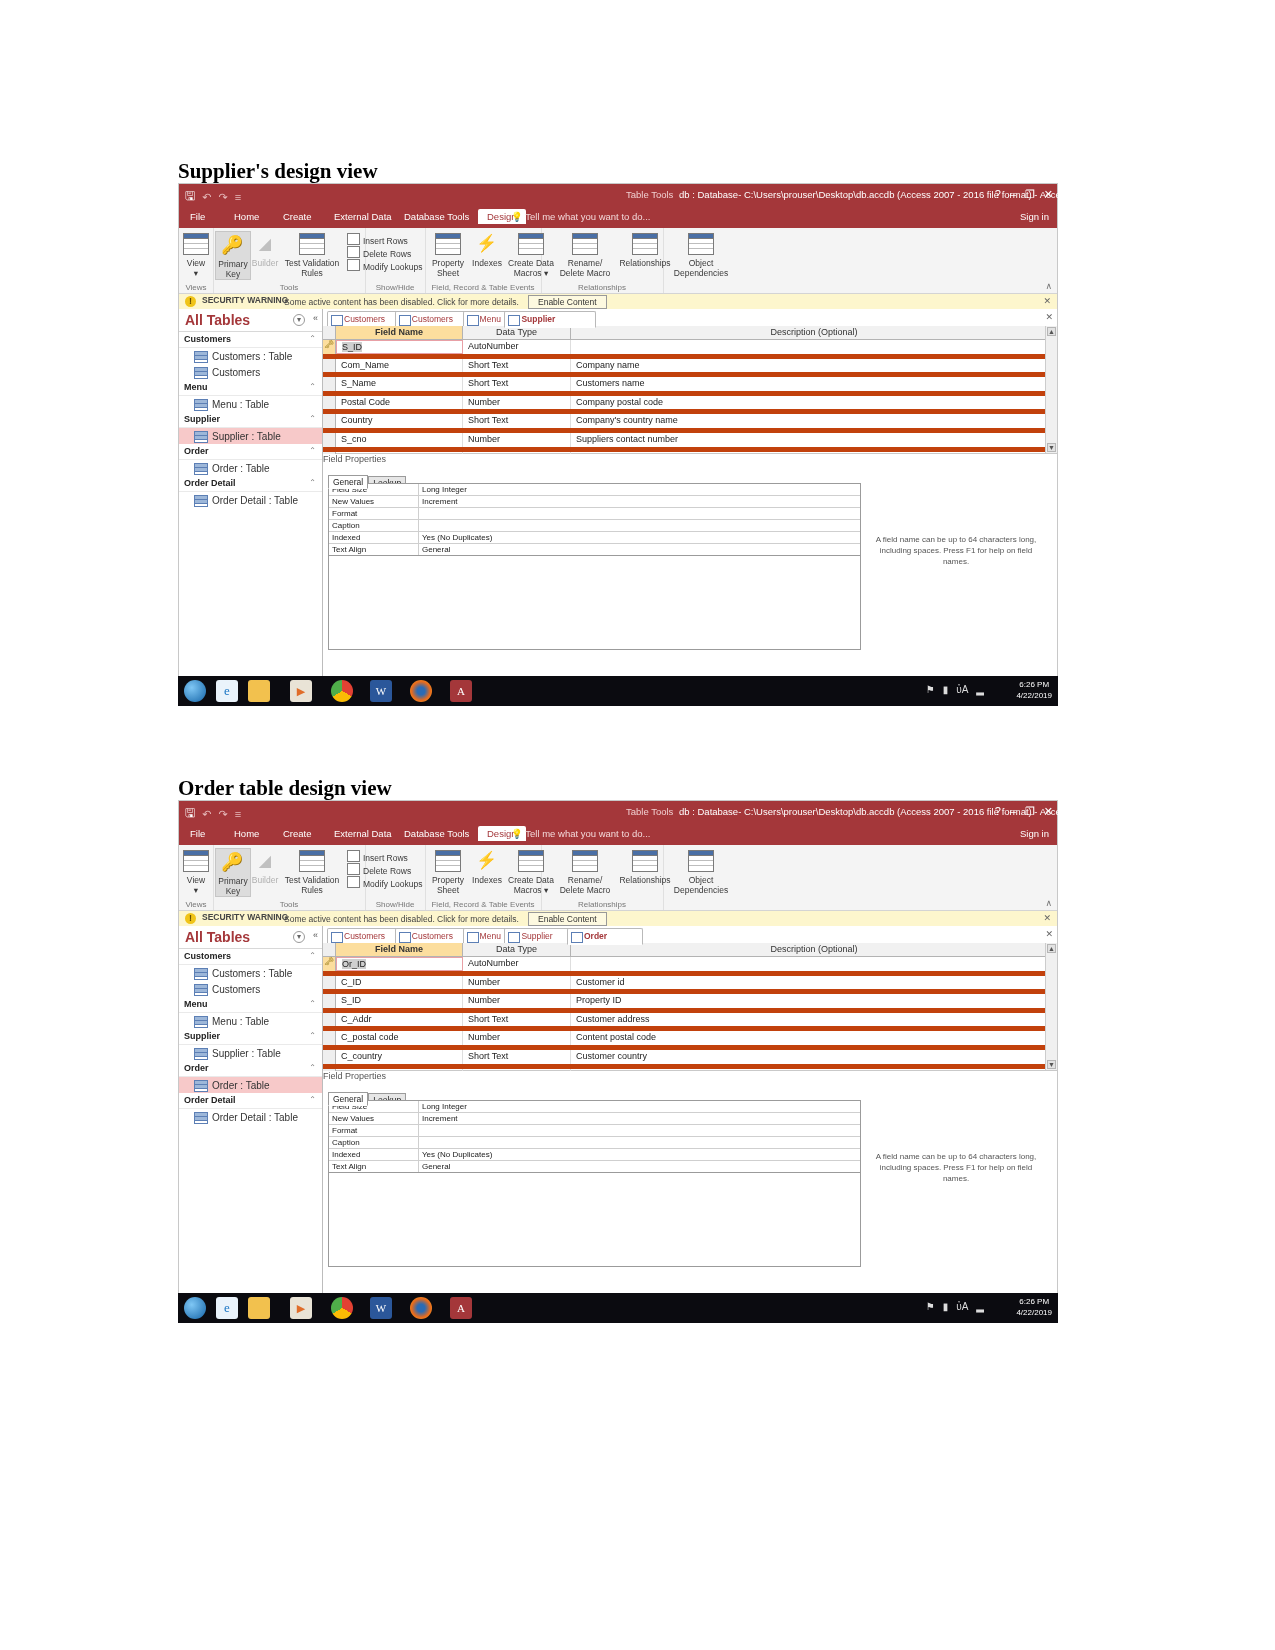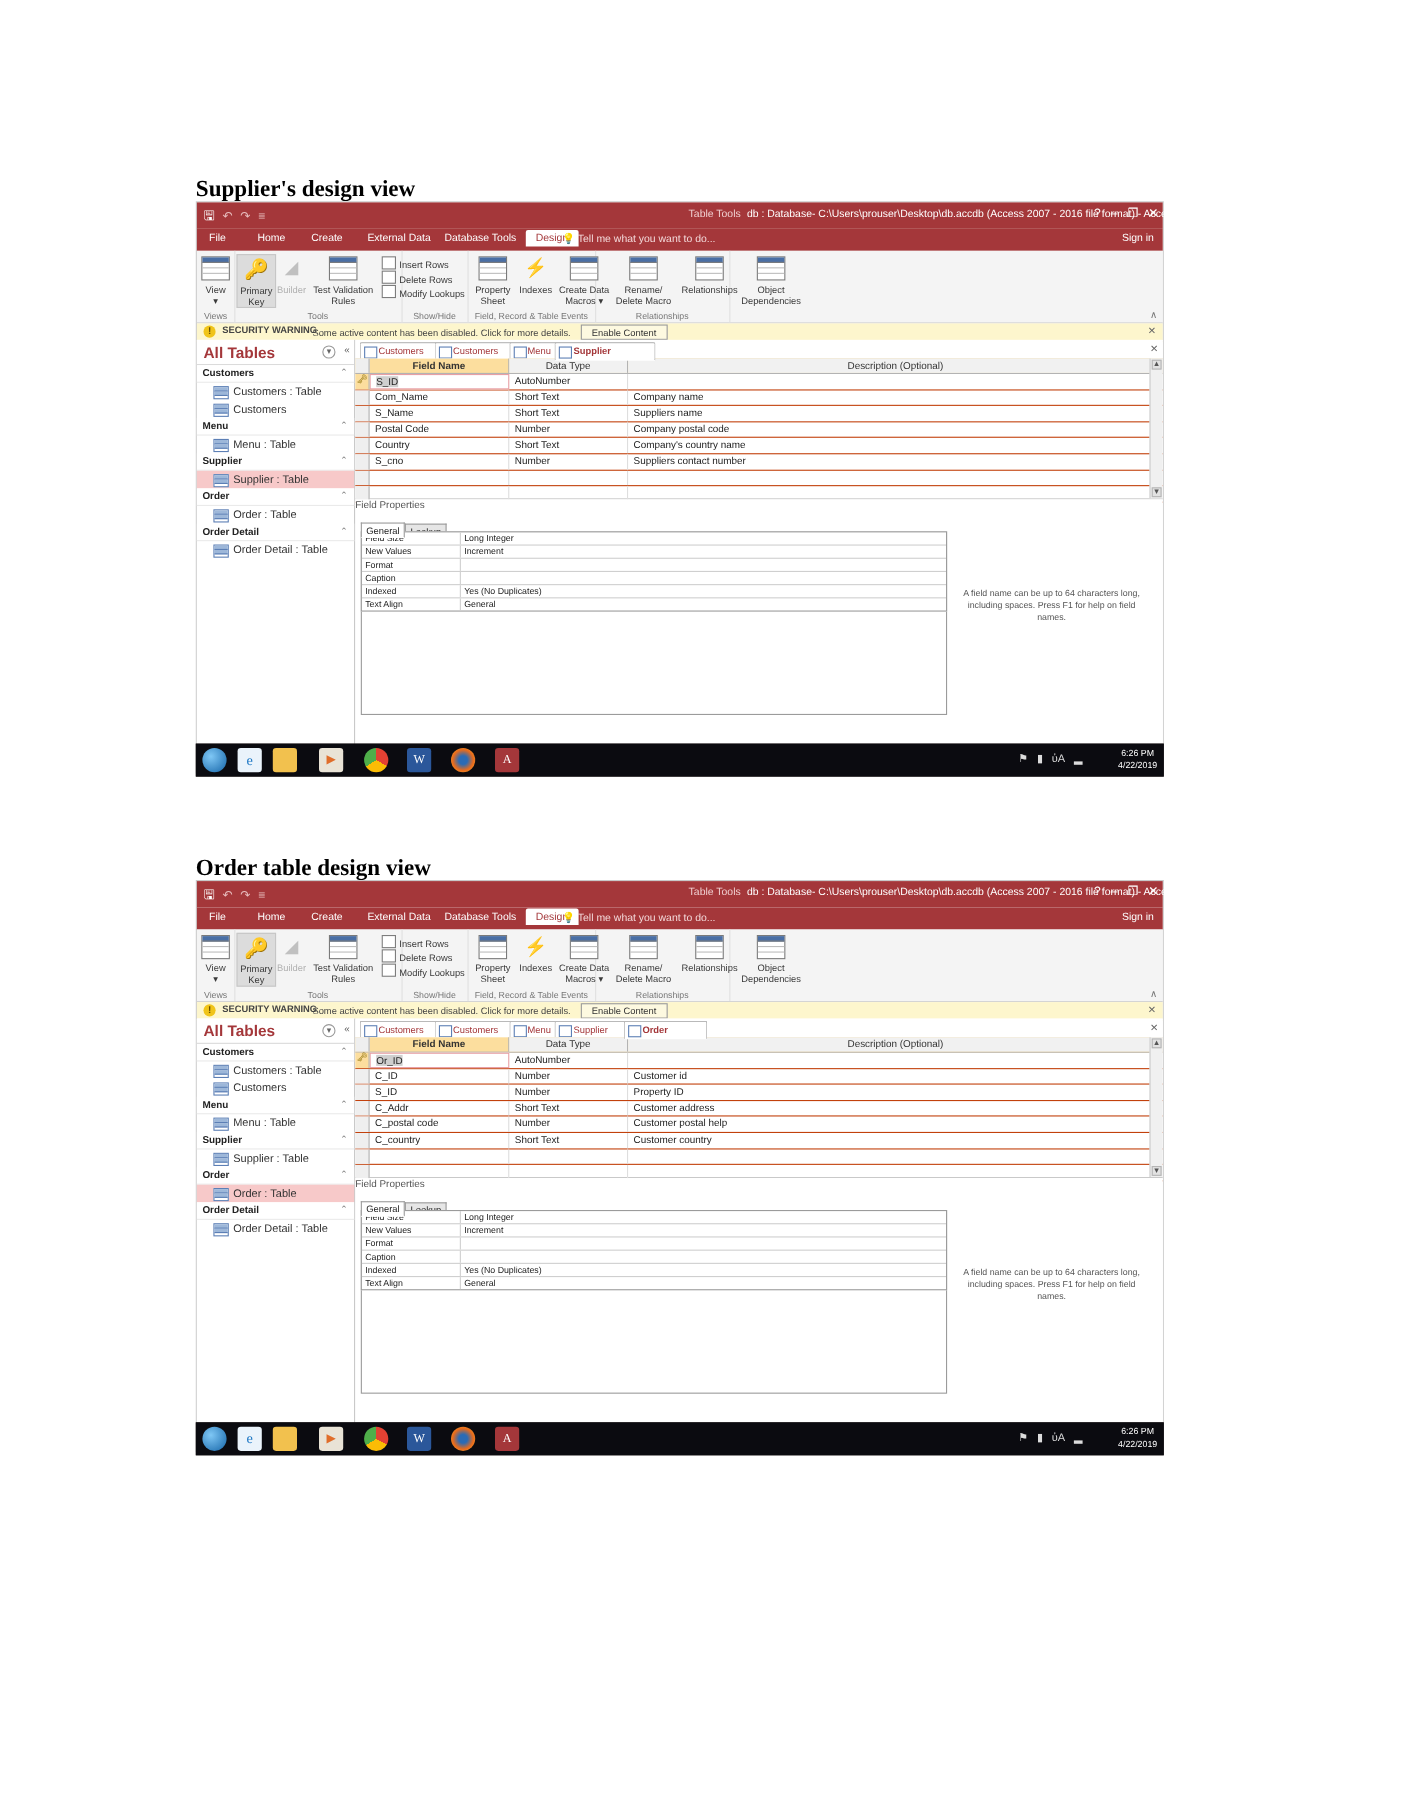--- a/index.html
+++ b/index.html
@@ -90,21 +90,21 @@
 
   
   .grid{position:absolute;left:0;right:0;top:17px;height:127px;border-bottom:1px solid #c9c9c9;background:#fff;}
   .ghead{display:flex;height:13px;background:#fcde9e;border-bottom:1px solid #b3b3b3;}
   .gsel{width:13px;border-right:1px solid #b3b3b3;background:#efefef;box-sizing:border-box;}
   .gc1{width:127px;border-right:1px solid #b3b3b3;box-sizing:border-box;text-align:center;
        font-size:9px;font-weight:bold;color:#333;line-height:13px;}
   .gc2{width:108px;border-right:1px solid #b3b3b3;box-sizing:border-box;text-align:center;
        font-size:9px;color:#333;line-height:13px;background:#f1f1f1;}
   .gc3{flex:1;box-sizing:border-box;text-align:center;font-size:9px;color:#333;line-height:13px;background:#f1f1f1;}
-  .grow{display:flex;height:13.6px;border-bottom:1px solid #c2410c;}
+  .grow{display:flex;height:13.6px;border-bottom:5px solid #c2410c;}
   .grow .gsel{background:#efefef;position:relative;}
   .grow.pk .gsel{background:#fcde9e;}
   .grow.pk .gsel:after{content:"\1F5DD";position:absolute;left:1px;top:0px;font-size:8px;color:#8a6d00;}
   .grow .c1{width:127px;border-right:1px solid #dedede;box-sizing:border-box;font-size:9px;color:#222;padding-left:5px;line-height:13.6px;}
   .grow .c2{width:108px;border-right:1px solid #dedede;box-sizing:border-box;font-size:9px;color:#222;padding-left:5px;line-height:13.6px;}
   .grow .c3{flex:1;box-sizing:border-box;font-size:9px;color:#222;padding-left:5px;line-height:13.6px;}
   .grow.current .c1{border:1px solid #e8a0a6;background:#fff;}
   .grow.current .c1 span{background:#cfcfcf;}
   .gscroll{position:absolute;right:0;top:0;bottom:0;width:11px;background:#f0f0f0;border-left:1px solid #ccc;}
   .gscroll .ar{position:absolute;left:1px;width:9px;height:9px;background:#e2e2e2;border:1px solid #b5b5b5;
@@ -395,21 +395,21 @@
             <div class="grow">
               <div class="gsel"></div>
               <div class="c1">Com_Name</div>
               <div class="c2">Short Text</div>
               <div class="c3">Company name</div>
             </div>
             <div class="grow">
               <div class="gsel"></div>
               <div class="c1">S_Name</div>
               <div class="c2">Short Text</div>
-              <div class="c3">Suppliers name</div>
+              <div class="c3">Customers name</div>
             </div>
             <div class="grow">
               <div class="gsel"></div>
               <div class="c1">Postal Code</div>
               <div class="c2">Number</div>
               <div class="c3">Company postal code</div>
             </div>
             <div class="grow">
               <div class="gsel"></div>
               <div class="c1">Country</div>
@@ -737,21 +737,21 @@
             <div class="grow">
               <div class="gsel"></div>
               <div class="c1">C_Addr</div>
               <div class="c2">Short Text</div>
               <div class="c3">Customer address</div>
             </div>
             <div class="grow">
               <div class="gsel"></div>
               <div class="c1">C_postal code</div>
               <div class="c2">Number</div>
-              <div class="c3">Customer postal help</div>
+              <div class="c3">Content postal code</div>
             </div>
             <div class="grow">
               <div class="gsel"></div>
               <div class="c1">C_country</div>
               <div class="c2">Short Text</div>
               <div class="c3">Customer country</div>
             </div>
             <div class="grow">
               <div class="gsel"></div>
               <div class="c1"></div>

